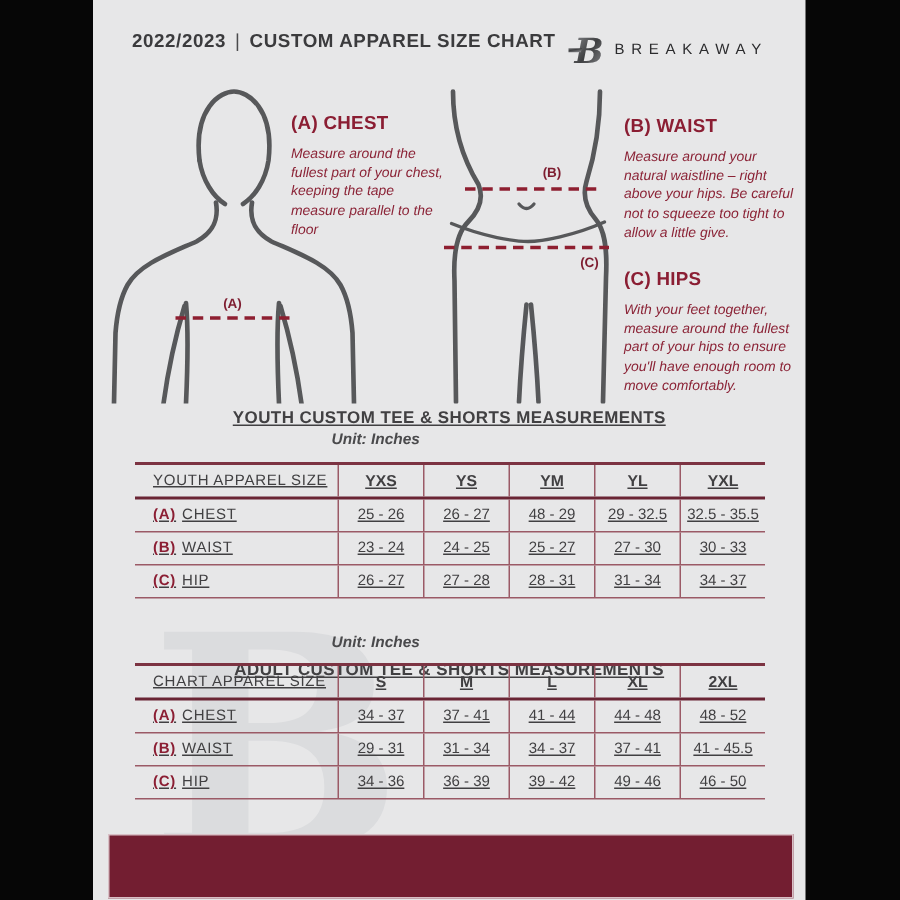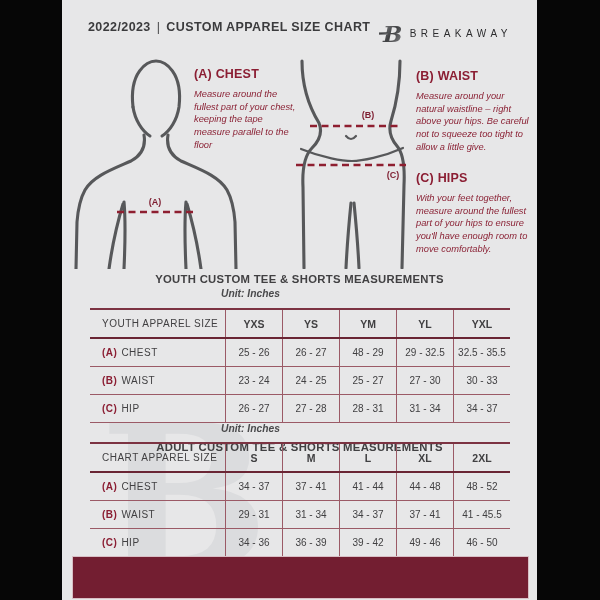--- a/index.html
+++ b/index.html
@@ -31,37 +31,37 @@
   .torso-svg  { position:absolute; left:10px;  top:2px; }
   .lower-svg  { position:absolute; left:226px; top:0px; }
   .outline { stroke:#57585a; stroke-width:3.1; fill:none; stroke-linecap:round; }
   .outline-thin { stroke:#57585a; stroke-width:2.2; fill:none; stroke-linecap:round; }
   .dash { stroke:#8e1f30; stroke-width:2.3; stroke-dasharray:7 4.5; fill:none; }
   .dlabel { font-family:"Liberation Sans",sans-serif; font-size:9px; font-weight:bold; fill:#7e1d30; }
   .m-block { position:absolute; }
   .block-a { left:132px; top:8px;  width:104px; }
   .block-b { left:354px; top:10px; width:114px; }
   .block-c { left:354px; top:112px; width:114px; }
-  .m-head { font-size:12.5px; font-weight:bold; color:#8b1e33; margin:4px 0 7px 0; letter-spacing:0.2px; }
+  .m-head { font-size:12.5px; font-weight:bold; color:#8b1e33; margin:12px 0 7px 0; letter-spacing:0.2px; }
   .m-text { font-size:9.3px; font-style:italic; color:#8b2336; line-height:1.36; margin:0; }
   
   .sec-title { position:absolute; left:0; width:475px; text-align:center; z-index:1;
-    font-size:11.3px; font-weight:bold; color:#414042; letter-spacing:0.3px; }
+    font-size:11.3px; font-weight:bold; color:#414042; letter-spacing:0.3px;text-decoration:underline; }
   .sec-unit  { position:absolute; left:0; width:377px; text-align:center; z-index:1;
     font-size:10.3px; font-style:italic; font-weight:bold; color:#4a4a4c; }
   .t1-title { top:273px; } .t1-unit { top:288px; }
   .t2-title { top:408px;margin-top:33px; } .t2-unit { top:423px; }
   
   .sizetable { position:absolute; left:28px; width:420px; z-index:1; border-top:2px solid #7c3342; }
   .table-youth { top:308px; }
   .table-adult { top:442px; }
   .trow { display:grid; grid-template-columns:135px repeat(5,57px); border-bottom:1.5px solid #9b5a66; }
   .thead { border-bottom:2.5px solid #6a2534; }
-  .cell { height:27px; display:flex; align-items:center; justify-content:center;
-    font-size:10px; color:#414042; border-left:1px solid #9b5a66; }
+  .cell { height:21px; display:flex; align-items:center; justify-content:center;
+    font-size:10px; color:#414042; border-left:1px solid #9b5a66;text-decoration:underline; }
   .cell:first-child { border-left:none; justify-content:flex-start; padding-left:12px; letter-spacing:0.5px; }
   .thead .cell { font-weight:bold; font-size:10.5px; }
   .thead .cell:first-child { font-weight:normal; font-size:10px; }
   .prefix { color:#8b1e33; font-weight:bold; margin-right:4px; }
   
   .footer {
     position:absolute; left:10px; top:556px; width:455px; height:41px; z-index:1;
     background:#731e31; border:1px solid #d8bfc5;
   }
 </style>

